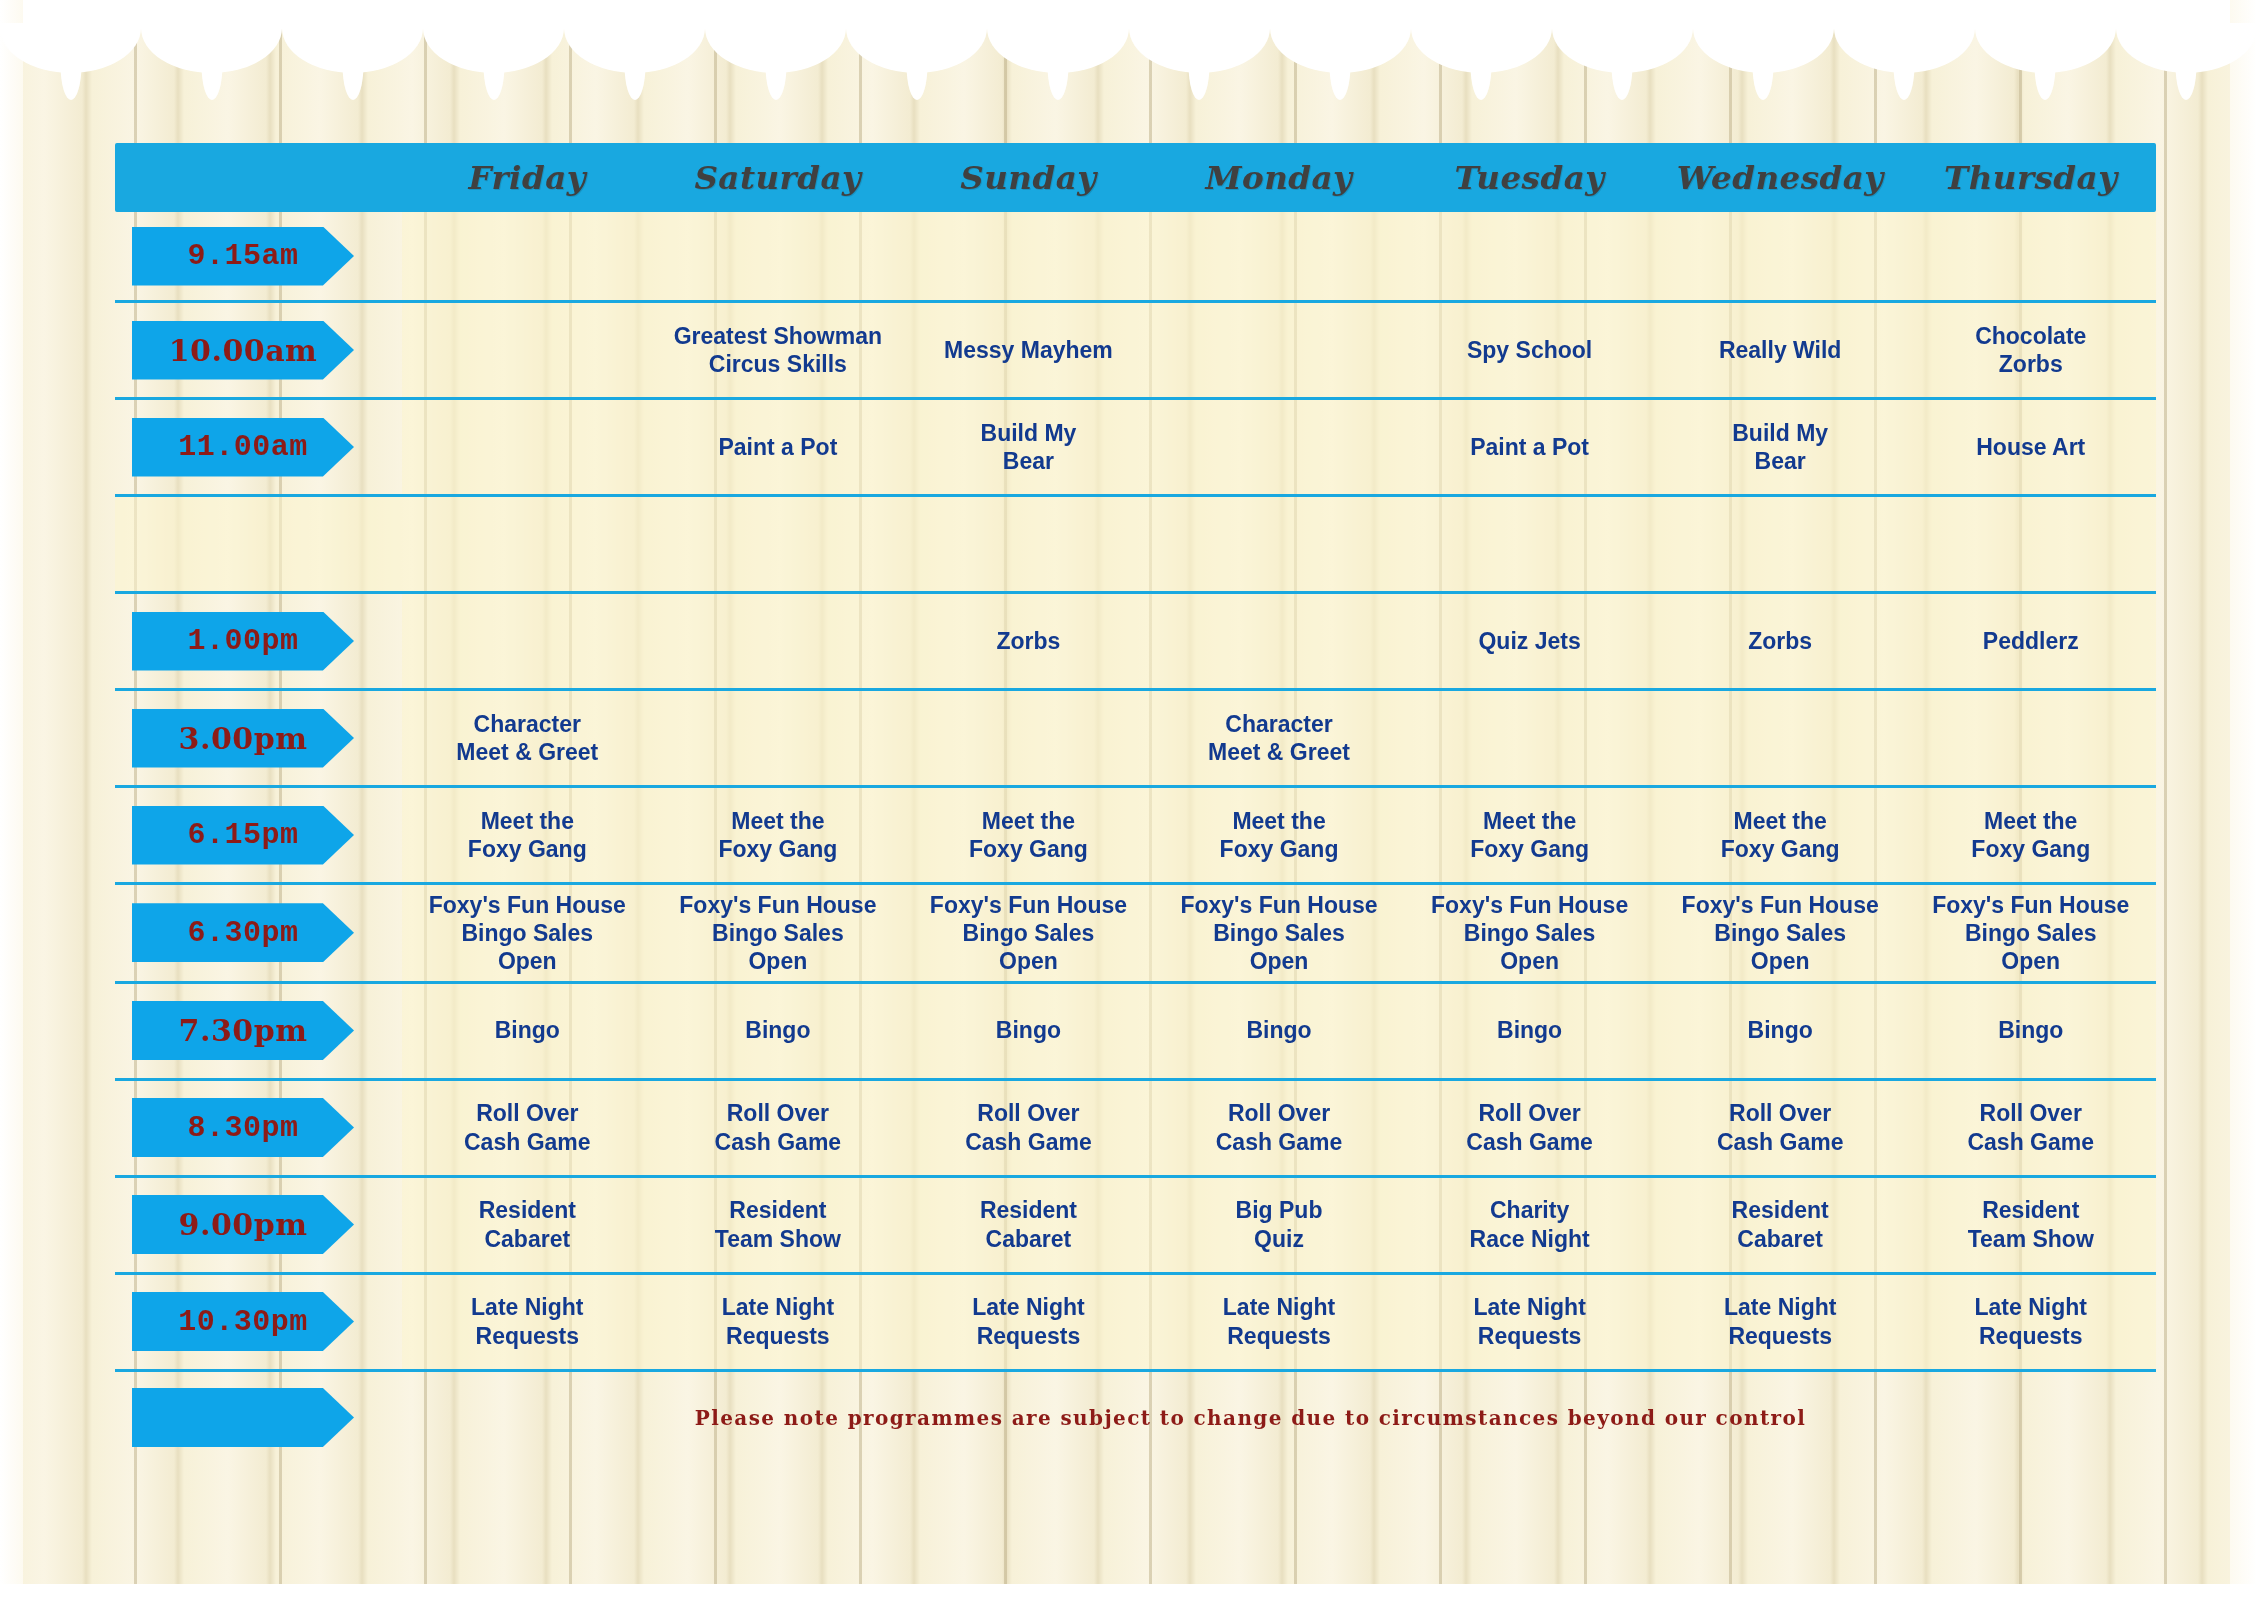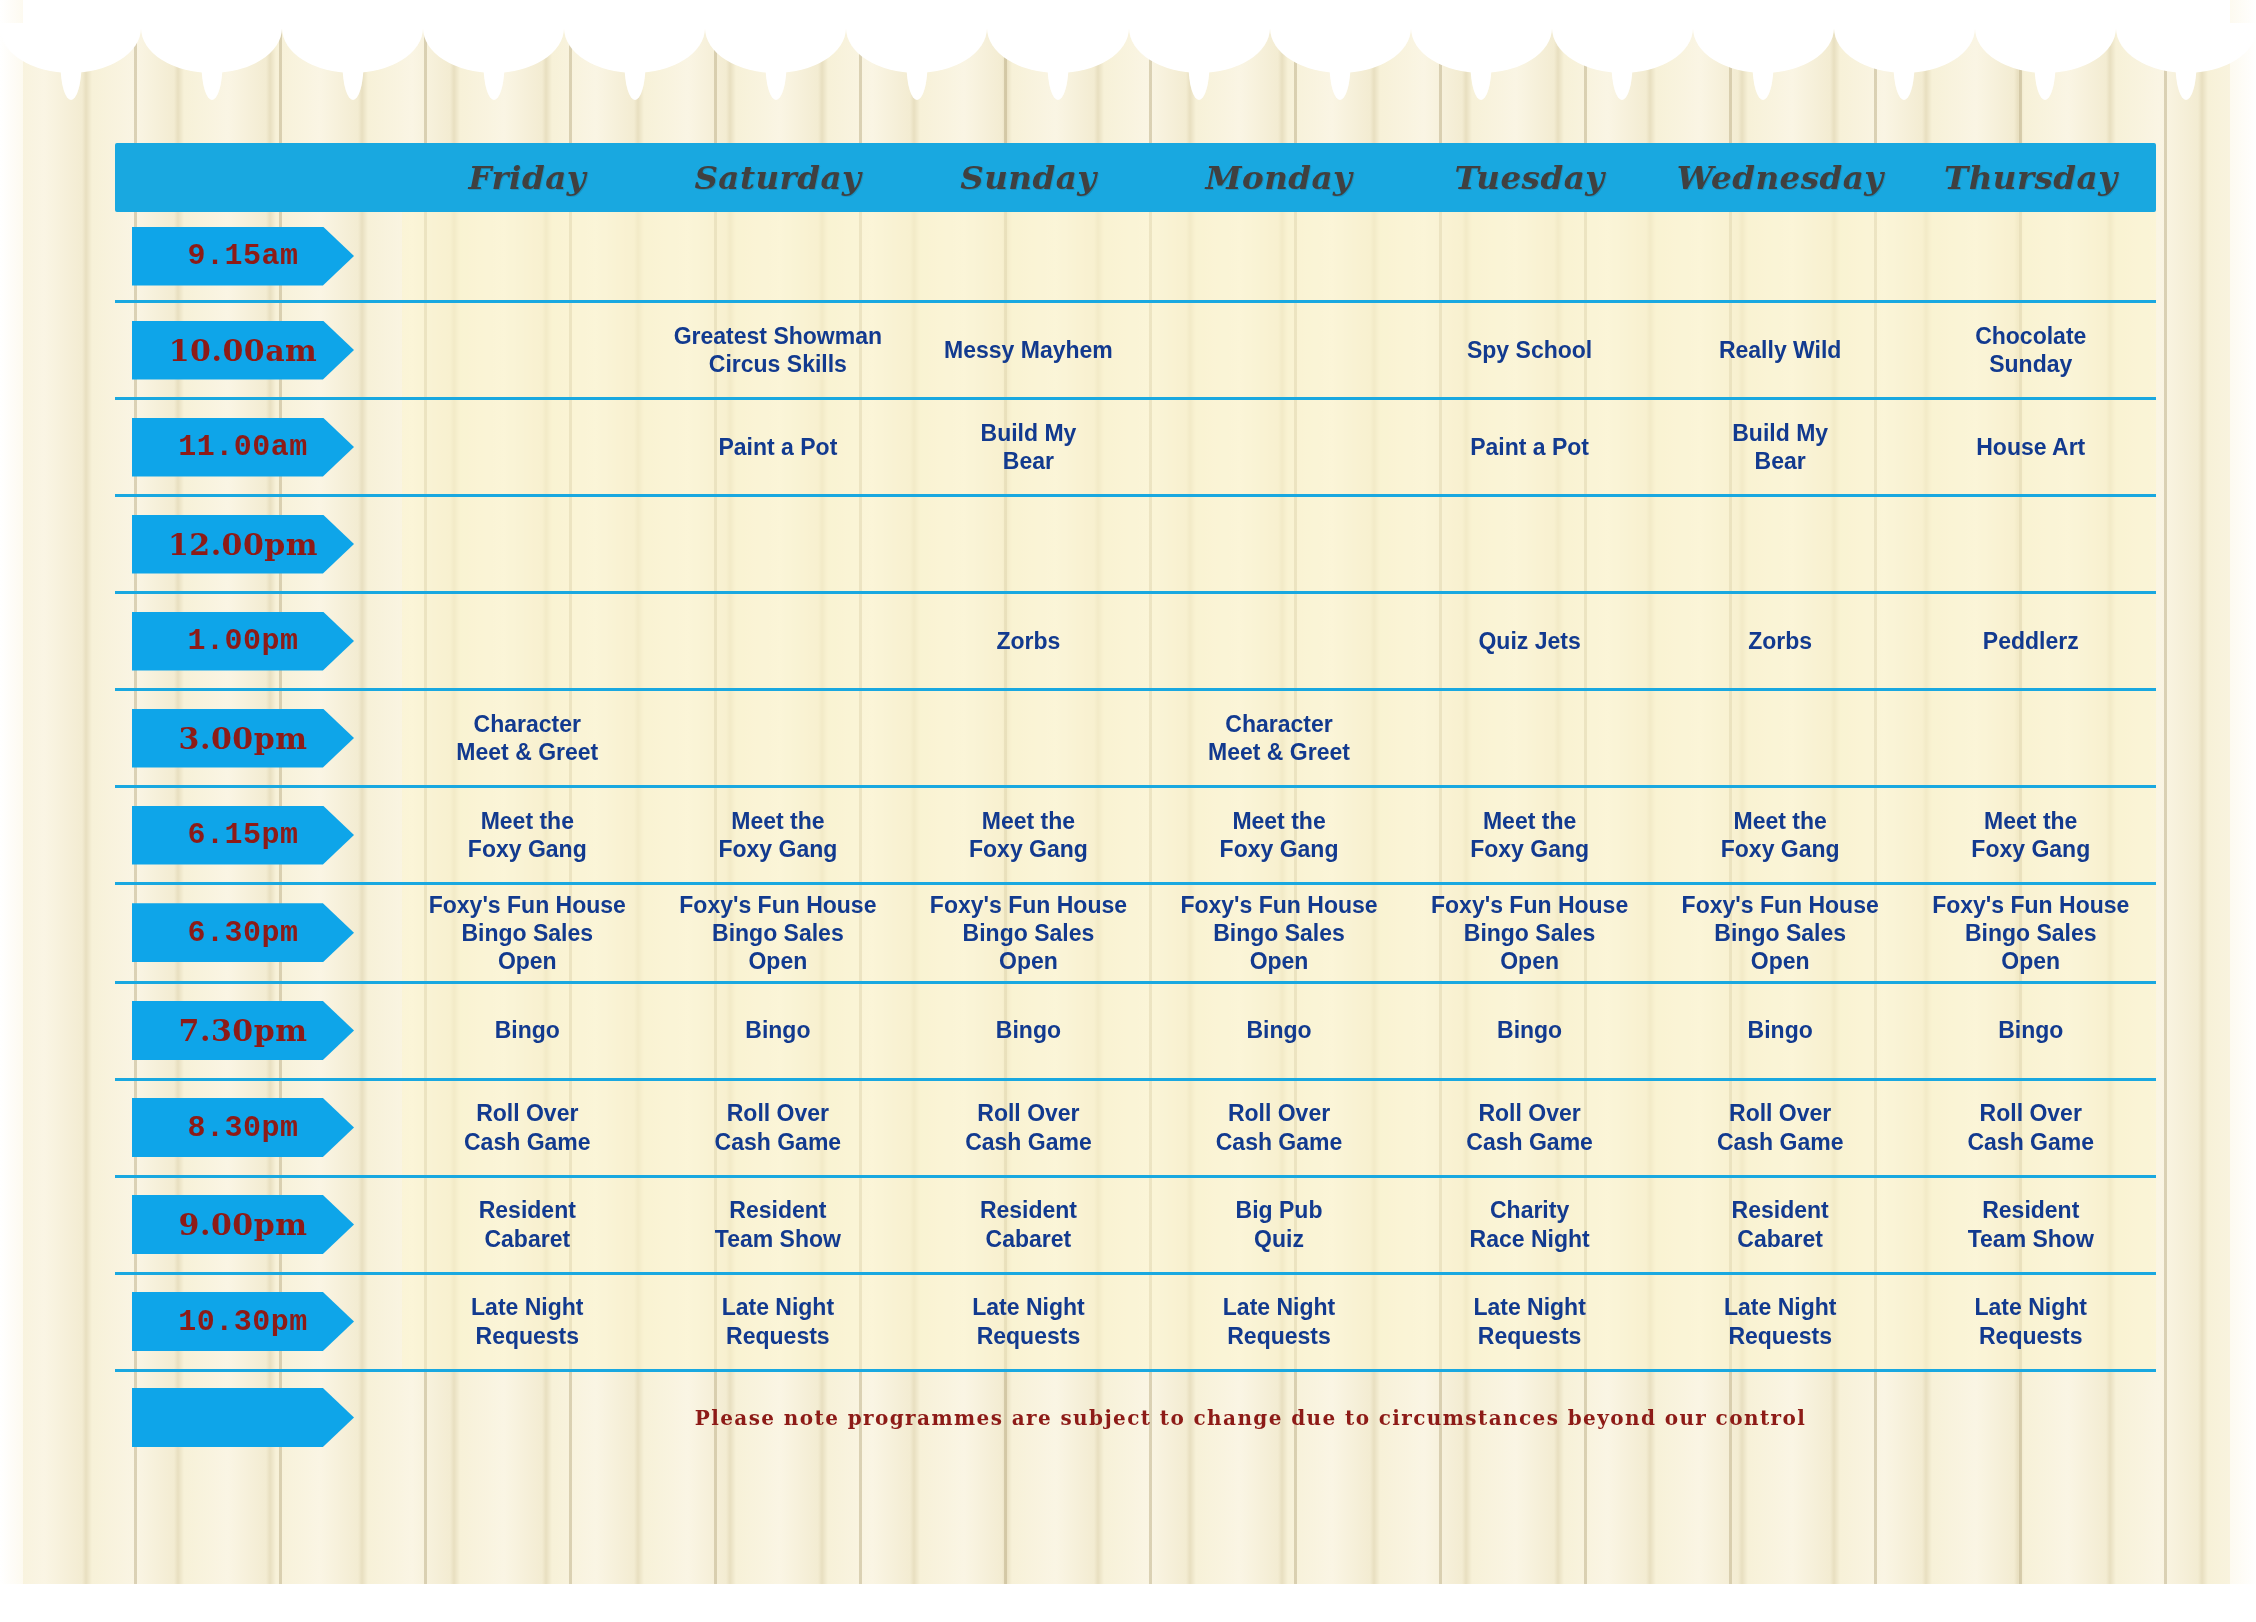--- a/index.html
+++ b/index.html
@@ -297,43 +297,40 @@
         </div>
         <div class="cells">
           <div class="cell"></div>
           <div class="cell">Greatest Showman
 Circus Skills</div>
           <div class="cell">Messy Mayhem</div>
           <div class="cell"></div>
           <div class="cell">Spy School</div>
           <div class="cell">Really Wild</div>
           <div class="cell">Chocolate
-Sunday</div>
+Zorbs</div>
         </div>
       </div>
       <div class="row">
         <div class="time-col">
           <div class="time-tag yellow">11.00am</div>
         </div>
         <div class="cells">
           <div class="cell"></div>
           <div class="cell">Paint a Pot</div>
           <div class="cell">Build My
 Bear</div>
           <div class="cell"></div>
           <div class="cell">Paint a Pot</div>
           <div class="cell">Build My
 Bear</div>
           <div class="cell">House Art</div>
         </div>
       </div>
       <div class="row">
-        <div class="time-col">
-          <div class="time-tag blue">12.00pm</div>
-        </div>
         <div class="cells">
           <div class="cell"></div>
           <div class="cell"></div>
           <div class="cell"></div>
           <div class="cell"></div>
           <div class="cell"></div>
           <div class="cell"></div>
           <div class="cell"></div>
         </div>
       </div>

